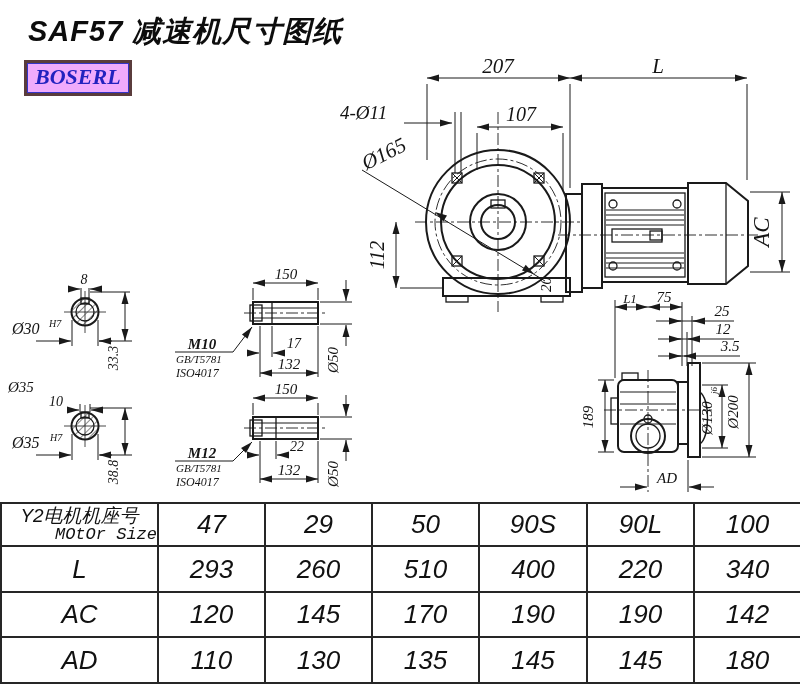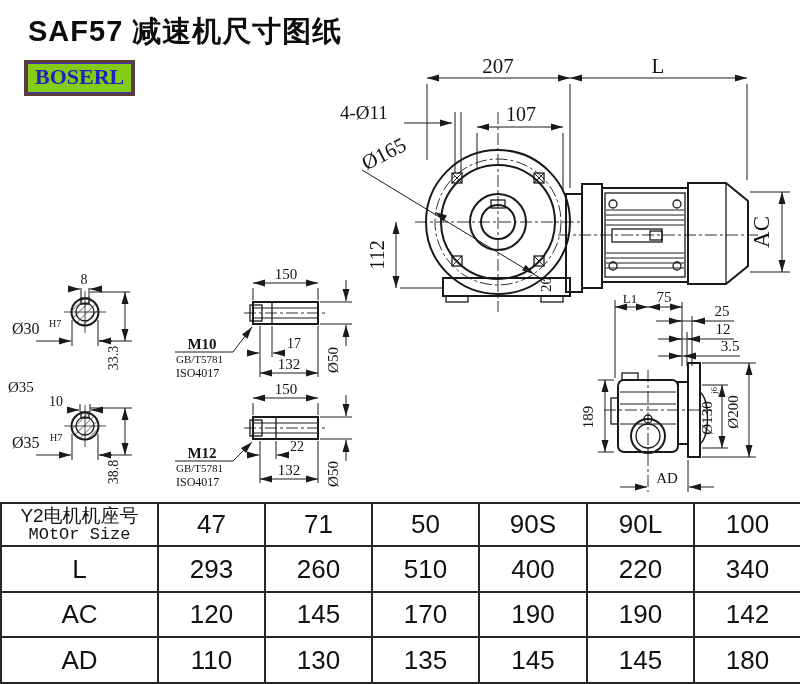--- a/index.html
+++ b/index.html
@@ -1,35 +1,35 @@
 <!DOCTYPE html>
 <html><head>
 <meta charset="utf-8">
 <style>
   html,body{margin:0;padding:0;background:#fff;}
   .page{position:relative;width:800px;height:684px;background:#fff;overflow:hidden;
-        font-family:"Liberation Sans",sans-serif;color:#111;}
+        font-family:"Liberation Sans",sans-serif;color:#111;font-style:italic;}
   .title{position:absolute;left:28px;top:12px;font-size:29px;font-weight:bold;
          letter-spacing:1px;color:#0d0d0d;font-family:"Liberation Sans",sans-serif;}
-  .logo{position:absolute;left:24px;top:60px;border:3px solid #5a3c3c;background:#84cc16;}
+  .logo{position:absolute;left:24px;top:60px;border:3px solid #5a3c3c;background:#f0abfc;}
   .logo-inner{display:block;border:1px solid #3434c8;padding:0 7px 2px 7px;
          font-family:"Liberation Serif",serif;font-size:22px;font-weight:bold;color:#2222bf;}
   svg.draw{position:absolute;left:0;top:0;}
   svg.draw text{font-family:"Liberation Serif",serif;fill:#141414;}
   .s2{stroke:#1a1a1a;stroke-width:2;fill:none;}
   .s1{stroke:#1a1a1a;stroke-width:1.3;fill:none;}
   .d{stroke:#1a1a1a;stroke-width:1;fill:none;}
   .cl{stroke:#1a1a1a;stroke-width:0.9;fill:none;stroke-dasharray:12 3 3 3;}
   .hairline{stroke:#1a1a1a;stroke-width:0.8;fill:none;}
   table.dim{position:absolute;left:0;top:502px;width:800px;height:182px;
         border-collapse:collapse;table-layout:fixed;text-align:center;background:#fff;}
   table.dim td{border:2px solid #262626;font-size:26px;color:#111;padding:0;}
   td.hcell{line-height:1.05;}
   .hc1{display:block;font-size:19px;white-space:nowrap;}
-  .hc2{display:block;font-family:"Liberation Mono",monospace;font-size:17px;white-space:nowrap;}
+  .hc2{display:block;font-family:"Liberation Mono",monospace;font-size:17px;white-space:nowrap;text-align:right;}
 </style>
 </head>
 <body>
 
 <div class="page">
 
   <div class="title">SAF57 减速机尺寸图纸</div>
   <div class="logo">
     <span class="logo-inner">BOSERL</span>
   </div>
@@ -311,21 +311,21 @@
         <col style="width:107px">
         <col style="width:107px">
     </colgroup>
     <tbody>
         <tr style="height:41px">
       <td class="hcell">
         <span class="hc1">Y2电机机座号</span>
         <span class="hc2">MOtOr Size</span>
       </td>
       <td>47</td>
-      <td>71</td>
+      <td>29</td>
       <td>50</td>
       <td>90S</td>
       <td>90L</td>
       <td>100</td>
     </tr>
     <tr style="height:43px">
       <td>L</td>
       <td>293</td>
       <td>260</td>
       <td>510</td>

